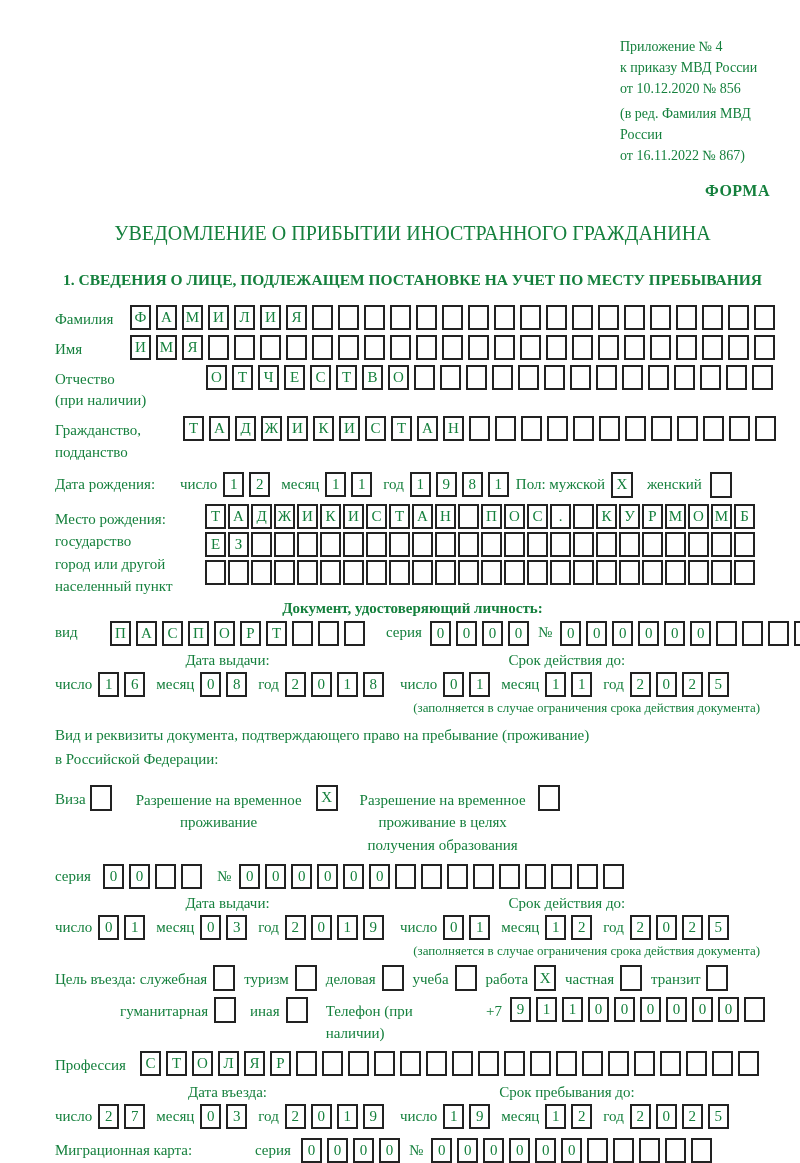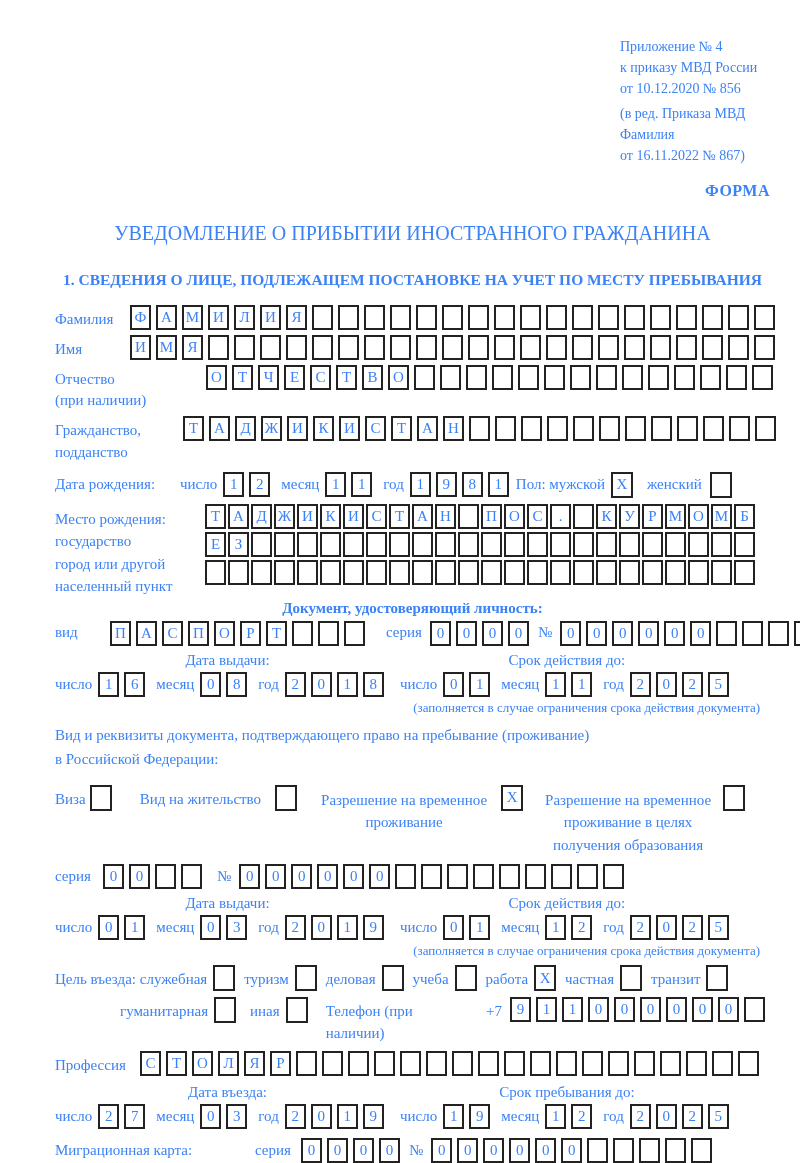--- a/index.html
+++ b/index.html
@@ -1,18 +1,18 @@
 <!DOCTYPE html>
 <html><head>
 <meta charset="utf-8">
 <style>
   html,body { margin:0; padding:0; background:#888; }
   .page {
     position:relative; width:800px; height:1163px; margin:0 auto;
-    background:#ffffff; color:#3b82f6;
+    background:#ffffff; color:#15803d;
     font-family:"Liberation Serif","DejaVu Serif",serif;
     font-size:15px; box-sizing:border-box;
     padding:36px 30px 20px 55px; overflow:hidden;
   }
   .appendix { margin-left:565px; font-size:14px; line-height:1.5; }
   .appendix .amend { margin-top:4px; }
   .form-label { text-align:right; font-weight:bold; font-size:16px; margin:16px 0 0 0; letter-spacing:.5px; }
   .title { text-align:center; font-weight:normal; font-size:20px; line-height:1.55; margin-top:18px; }
   .uline { display:inline-block; width:56px; border-bottom:2px solid #333; height:1em; margin-left:10px; vertical-align:baseline; }
   .section1 { text-align:center; font-weight:bold; font-size:15.5px; margin-top:22px; }
@@ -66,21 +66,21 @@
 </style>
 </head>
 <body>
 
 <div class="page">
 
   <div class="appendix">
     <div>Приложение № 4</div>
     <div>к приказу МВД России</div>
     <div>от 10.12.2020 № 856</div>
-    <div class="amend">(в ред. Приказа МВД Фамилия</div>
+    <div class="amend">(в ред. Фамилия МВД России</div>
     <div>от 16.11.2022 № 867)</div>
   </div>
 
   <div class="form-label">ФОРМА</div>
 
   <div class="title">
     <div>УВЕДОМЛЕНИЕ О ПРИБЫТИИ ИНОСТРАННОГО ГРАЖДАНИНА</div>
   </div>
 
   <div class="section1">1. СВЕДЕНИЯ О ЛИЦЕ, ПОДЛЕЖАЩЕМ ПОСТАНОВКЕ НА УЧЕТ ПО МЕСТУ ПРЕБЫВАНИЯ</div>
@@ -407,24 +407,20 @@
   <div class="note-right">(заполняется в случае ограничения срока действия документа)</div>
 
   <div class="plain">Вид и реквизиты документа, подтверждающего право на пребывание (проживание)</div>
   <div class="plain" style="margin-top:2px;">в Российской Федерации:</div>
 
   <div class="visa-row">
     <span class="visa-item">
       <span class="lbl">Виза</span>
       <span class="cb" style="margin-left:4px;"></span>
     </span>
-    <span class="visa-item" style="margin-left:28px;">
-      <span class="lbl">Вид на жительство</span>
-      <span class="cb" style="margin-left:14px;"></span>
-    </span>
     <span class="visa-item" style="margin-left:24px;">
       <span class="multi lbl"><span>Разрешение на временное</span><br><span>проживание</span></span>
       <span class="cb" style="margin-left:14px;">X</span>
     </span>
     <span class="visa-item" style="margin-left:22px;">
       <span class="multi lbl"><span>Разрешение на временное</span><br><span>проживание в целях</span><br><span>получения образования</span></span>
       <span class="cb" style="margin-left:12px;"></span>
     </span>
   </div>
 

